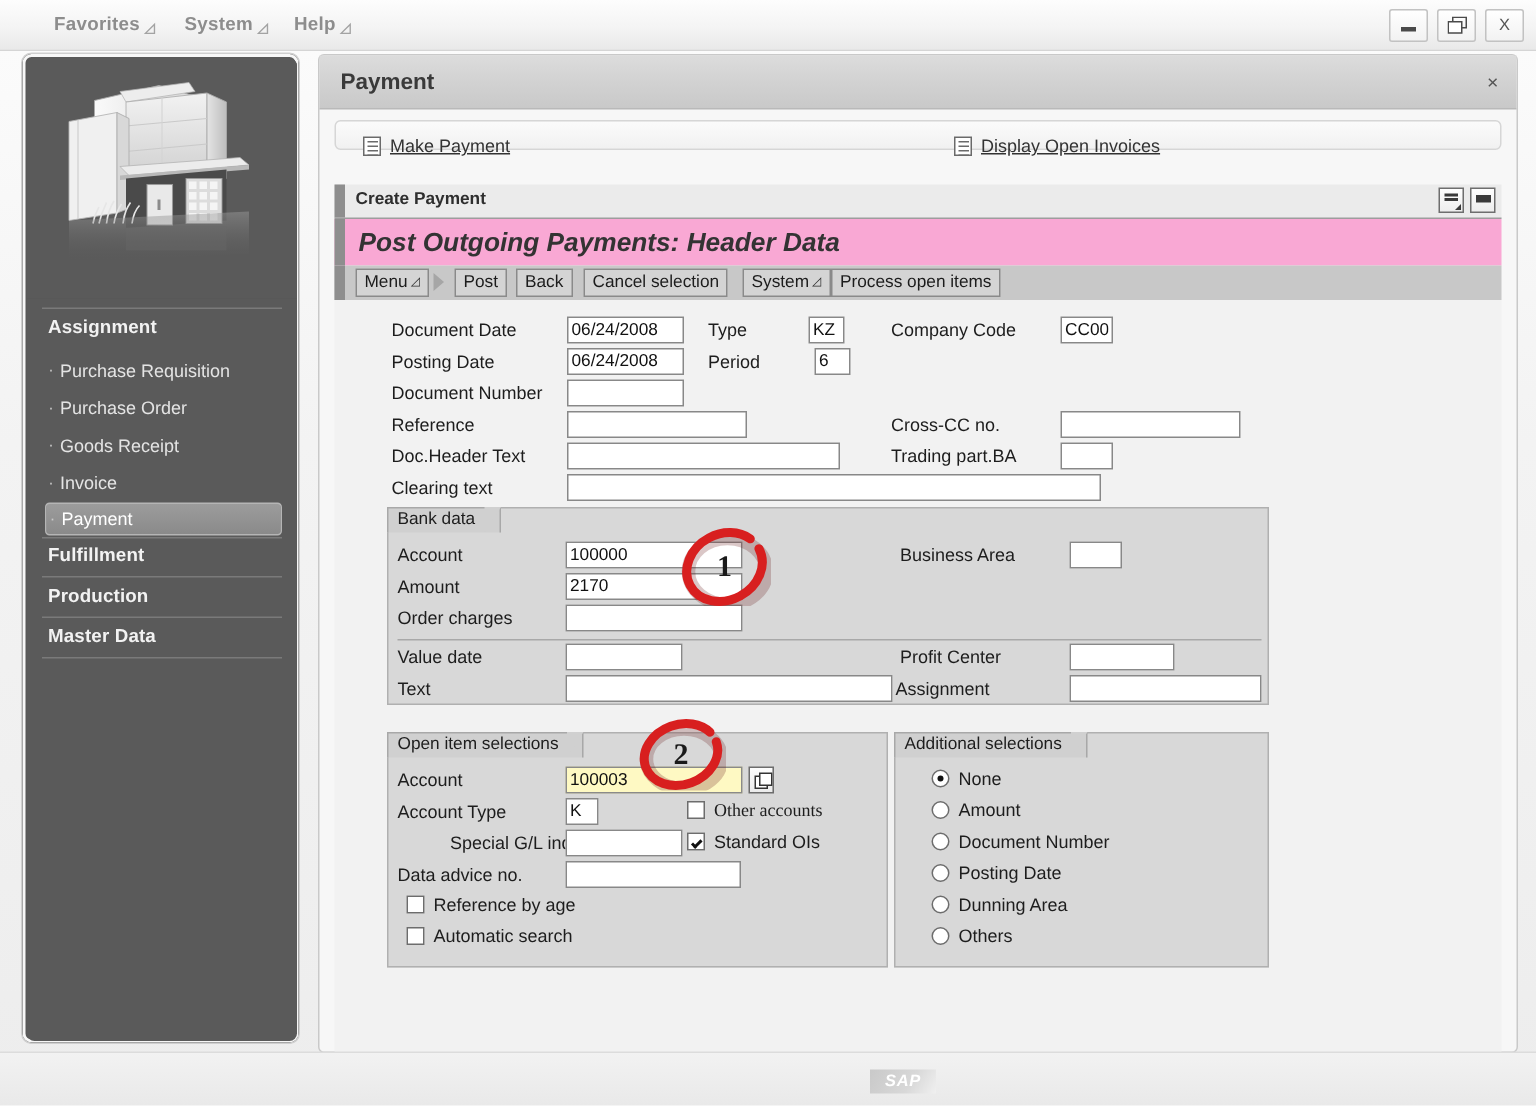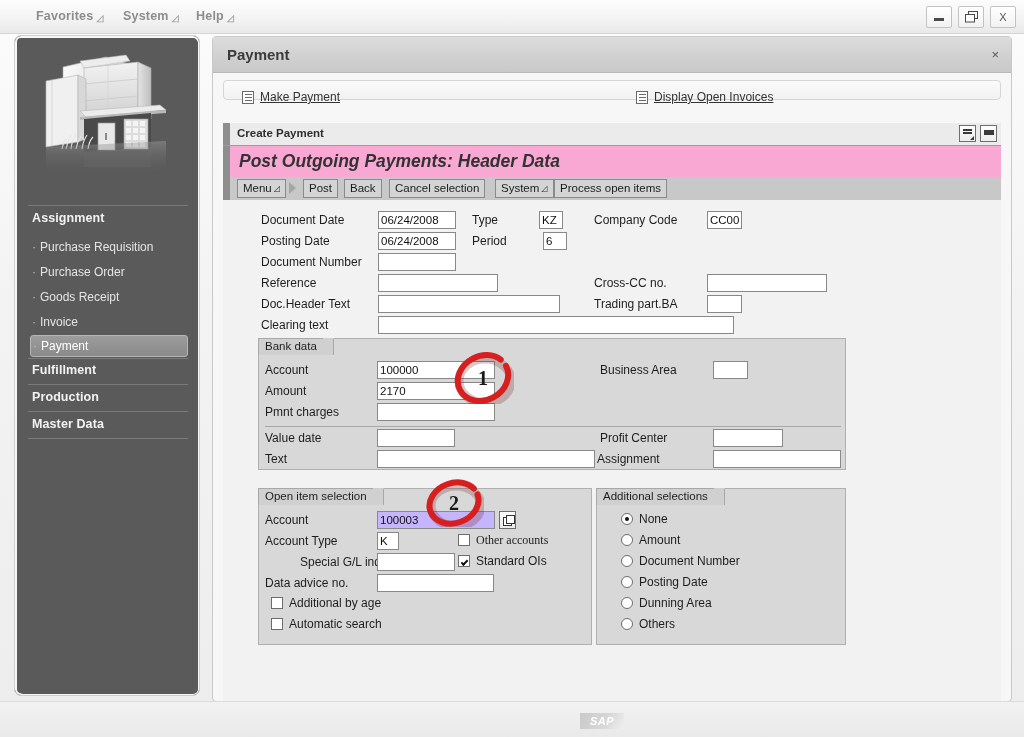--- a/index.html
+++ b/index.html
@@ -198,21 +198,21 @@
   }
   .flabel {
     position: absolute; font-size: 12px; color: #1d1d1d; white-space: nowrap;
   }
   .finput {
     position: absolute; height: 18px; background: #ffffff;
     border: 1px solid #888888;
     font-size: 11.5px; color: #111; font-family: "Liberation Sans", sans-serif;
     padding: 0 2px; line-height: 16px;
   }
-  .finput.ro { background: #c4b5fd; border-color: #8a8a8a; }
+  .finput.ro { background: #fef9c3; border-color: #8a8a8a; }
 
   
   .gbox {
     position: absolute; background: #d8d8d8;
     border: 1px solid #b0b0b0;
   }
   .gtab {
     position: absolute; left: -1px; top: -1px; height: 17px;
     background: #d0d0d0; border: 1px solid #a8a8a8; border-bottom: none;
     font-size: 11.5px; color: #1d1d1d; padding: 0 16px 0 6px; line-height: 15px;
@@ -562,58 +562,58 @@
         <div class="gtab">Bank data</div>
 
         <div class="flabel" style="left:6px; top:24px;">Account</div>
         <input class="finput" style="left: 118px; top: 22px; width: 118px;" value="100000">
         <div class="flabel" style="left:341px; top:24px;">Business Area</div>
         <input class="finput" style="left: 454px; top: 22px; width: 35px;" value="">
 
         <div class="flabel" style="left:6px; top:45px;">Amount</div>
         <input class="finput" style="left: 118px; top: 43px; width: 118px;" value="2170">
 
-        <div class="flabel" style="left:6px; top:66px;">Pmnt charges</div>
+        <div class="flabel" style="left:6px; top:66px;">Order charges</div>
         <input class="finput" style="left: 118px; top: 64px; width: 118px;" value="">
 
         <div class="gsep" style="left:6px; top:87px; width:576px;"></div>
 
         <div class="flabel" style="left:6px; top:92px;">Value date</div>
         <input class="finput" style="left: 118px; top: 90px; width: 78px;" value="">
         <div class="flabel" style="left:341px; top:92px;">Profit Center</div>
         <input class="finput" style="left: 454px; top: 90px; width: 70px;" value="">
 
         <div class="flabel" style="left:6px; top:113px;">Text</div>
         <input class="finput" style="left: 118px; top: 111px; width: 218px;" value="">
         <div class="flabel" style="left:338px; top:113px;">Assignment</div>
         <input class="finput" style="left: 454px; top: 111px; width: 128px;" value="">
       </div>
 
       <div class="gbox" style="left:35px; top:288px; width:334px; height:157px;">
-        <div class="gtab">Open item selection</div>
+        <div class="gtab">Open item selections</div>
 
         <div class="flabel" style="left:6px; top:24px;">Account</div>
         <input class="finput ro" style="left: 118px; top: 22px; width: 118px;" readonly="" value="100003">
         <div class="matchbtn" style="left:240px; top:22px;"></div>
 
         <div class="flabel" style="left:6px; top:45px;">Account Type</div>
         <input class="finput" style="left: 118px; top: 43px; width: 22px;" value="K">
         <div class="cbx" style="left:199px; top:45px;"></div>
         <div class="ctext" style="left:217px; top:44px;font-family:Liberation Serif, serif;">Other accounts</div>
 
         <div class="flabel" style="left:6px; top:66px;margin-left:35px;">Special G/L ind</div>
         <input class="finput" style="left: 118px; top: 64px; width: 78px;" value="">
         <div class="cbx checked" style="left:199px; top:66px;"></div>
         <div class="ctext" style="left:217px; top:65px;">Standard OIs</div>
 
         <div class="flabel" style="left:6px; top:87px;">Data advice no.</div>
         <input class="finput" style="left: 118px; top: 85px; width: 117px;" value="">
 
         <div class="cbx" style="left:12px; top:108px;"></div>
-        <div class="ctext" style="left:30px; top:107px;">Additional by age</div>
+        <div class="ctext" style="left:30px; top:107px;">Reference by age</div>
 
         <div class="cbx" style="left:12px; top:129px;"></div>
         <div class="ctext" style="left:30px; top:128px;text-align:center;">Automatic search</div>
       </div>
 
       <div class="gbox" style="left:373px; top:288px; width:250px; height:157px;padding-left:12px;">
         <div class="gtab">Additional selections</div>
 
         <div class="rdo sel" style="left:24px; top:24px;"></div>
         <div class="ctext" style="left:42px; top:23px;text-align:right;">None</div>

